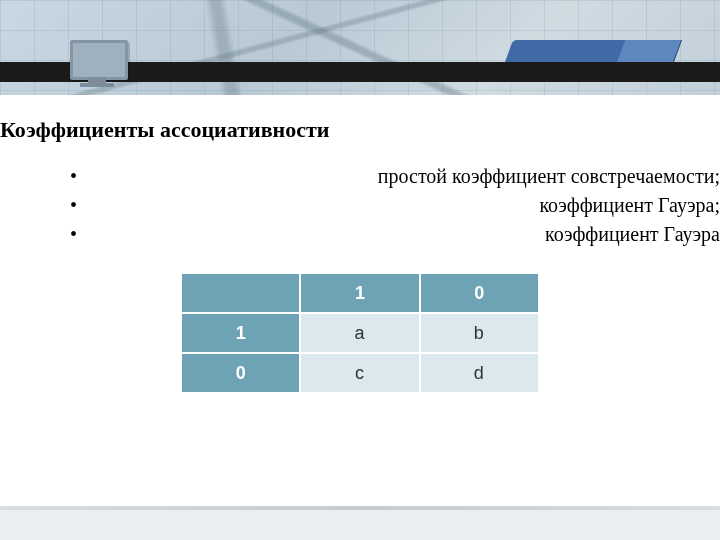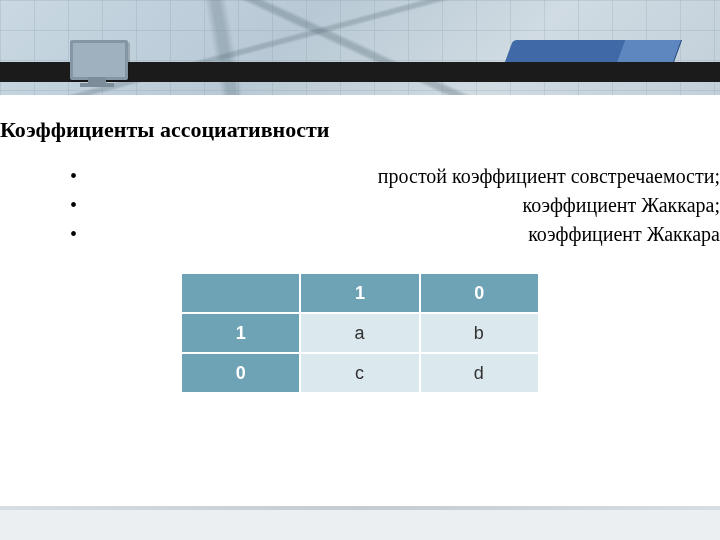--- a/index.html
+++ b/index.html
@@ -202,22 +202,22 @@
     <span></span>
       <span></span>
       <span></span>
   </div>
 </div>
 
 <div class="title">Коэффициенты ассоциативности</div>
 
 <ul class="bullets">
   <li>простой коэффициент совстречаемости;</li>
-  <li>коэффициент Жаккара;</li>
-  <li>коэффициент Жаккара</li>
+  <li>коэффициент Гауэра;</li>
+  <li>коэффициент Гауэра</li>
 </ul>
 
 <div class="ct-wrap">
   <table class="ct">
     <tbody>
         <tr>
       <th class="empty"></th>
       <th>1</th>
       <th>0</th>
     </tr>

